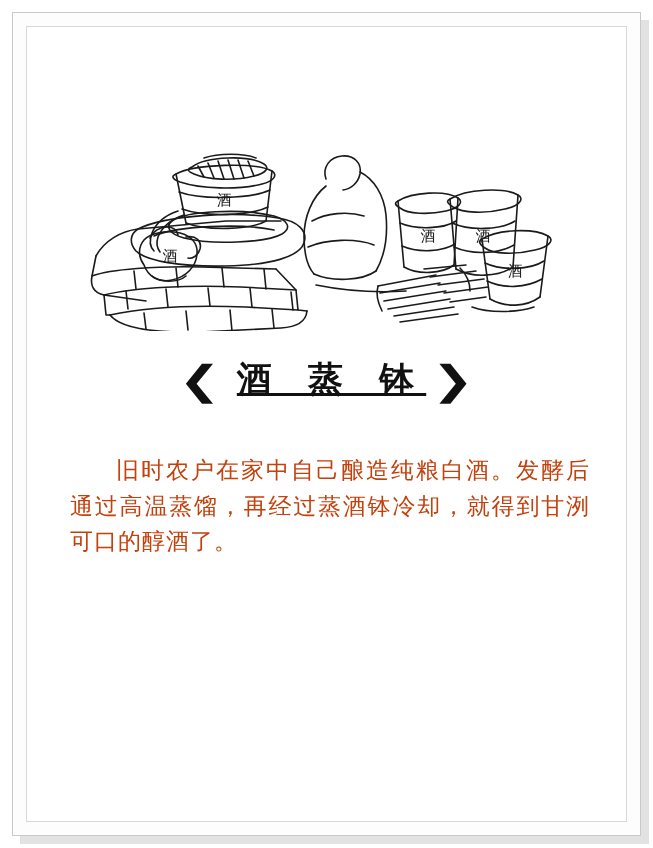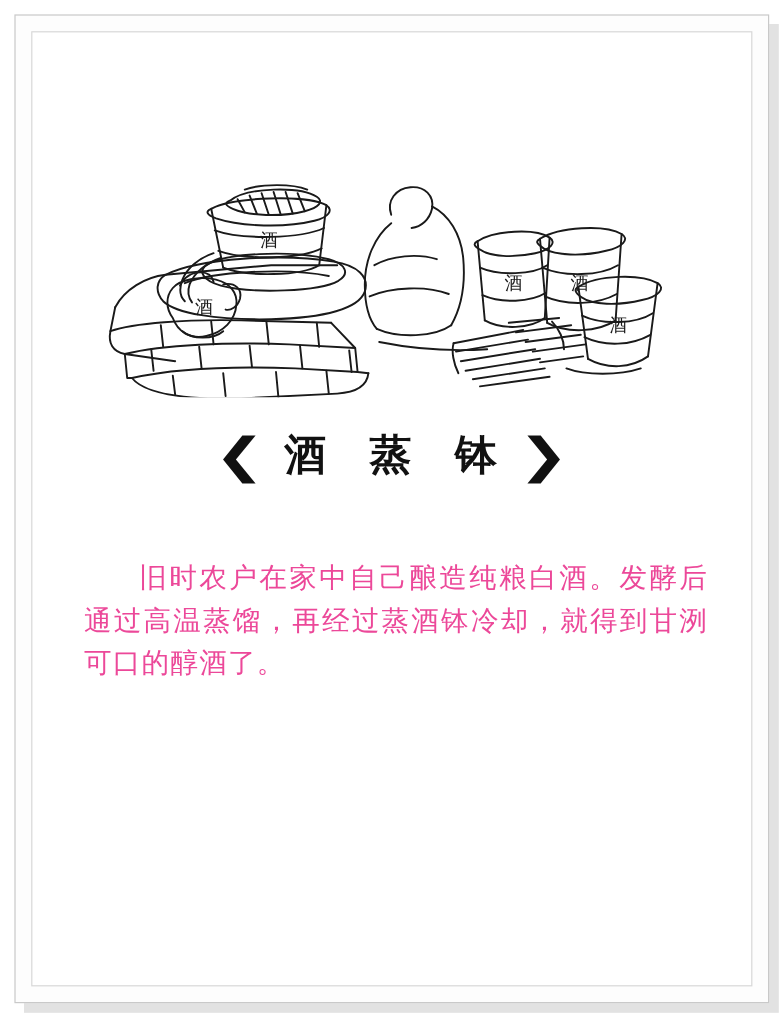--- a/index.html
+++ b/index.html
@@ -96,32 +96,33 @@
   }
   .title-text {
     display: inline-block;
     vertical-align: middle;
     font-size: 35px;
     letter-spacing: 12px;
     font-weight: bold;
     color: #111111;
     font-family: "DejaVu Sans", sans-serif;
     padding-left: 10px;
+    text-decoration: underline;
   }
 
   
   .body-text {
     position: absolute;
     left: 44px;
-    top: 416px;
+    top: 404px;
     width: 520px;
     font-family: "DejaVu Serif", serif;
     font-size: 23px;
     line-height: 1.55;
-    color: #ec4899;
+    color: #c2410c;
     text-indent: 46px;
     text-align: justify;
     letter-spacing: 1px;
   }
 </style>
 </head>
 <body>
 
 <div id="page">
 

